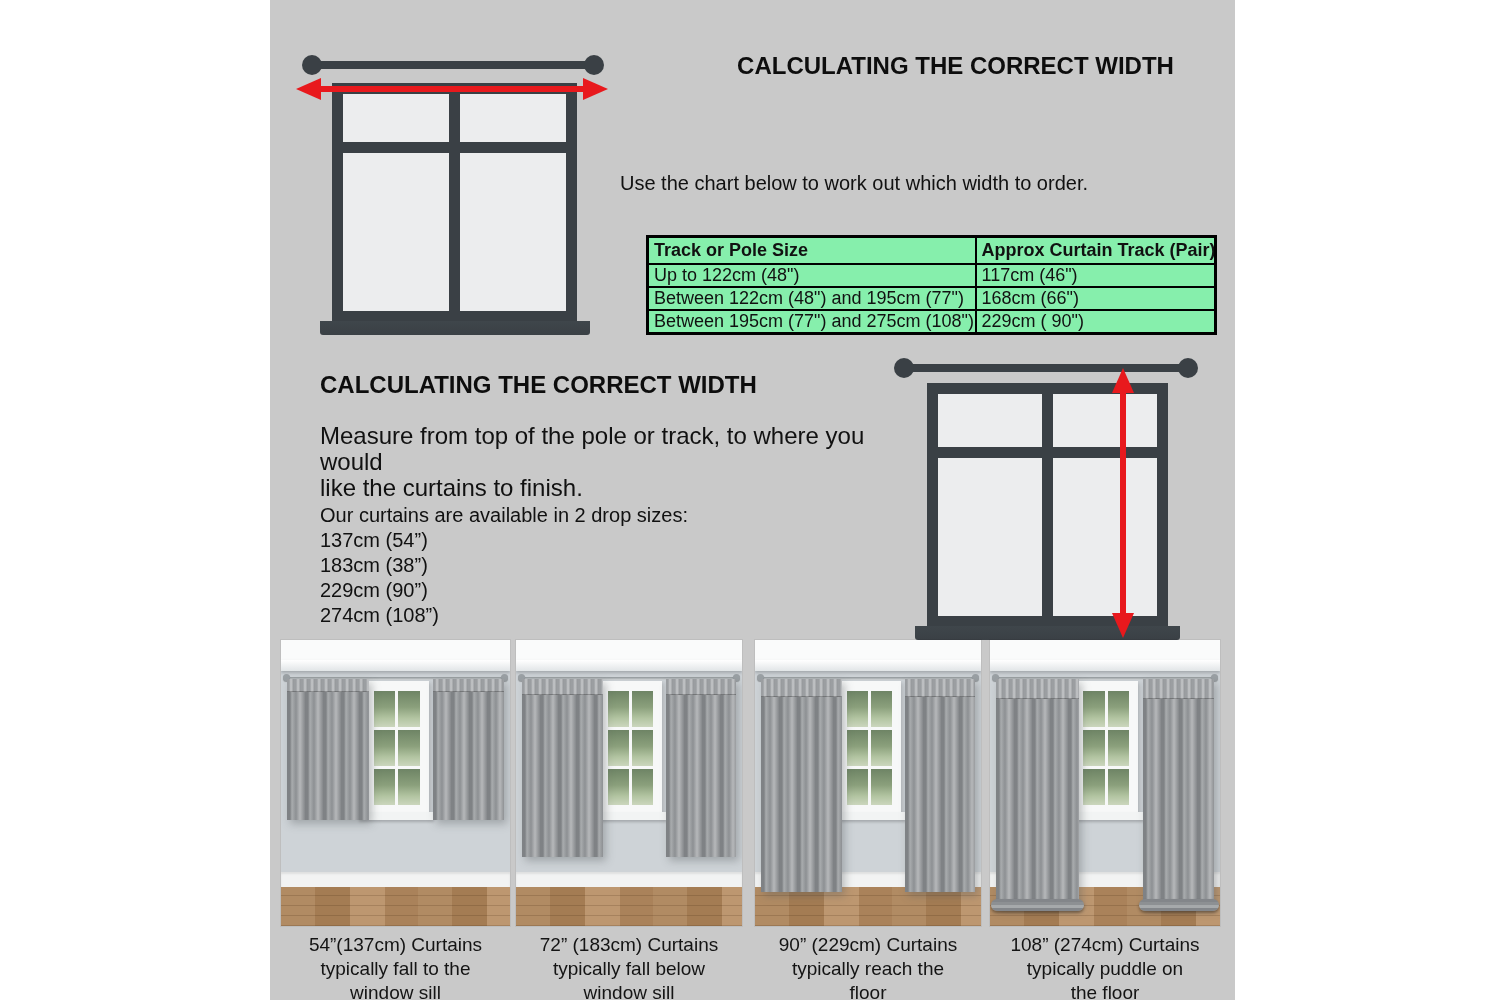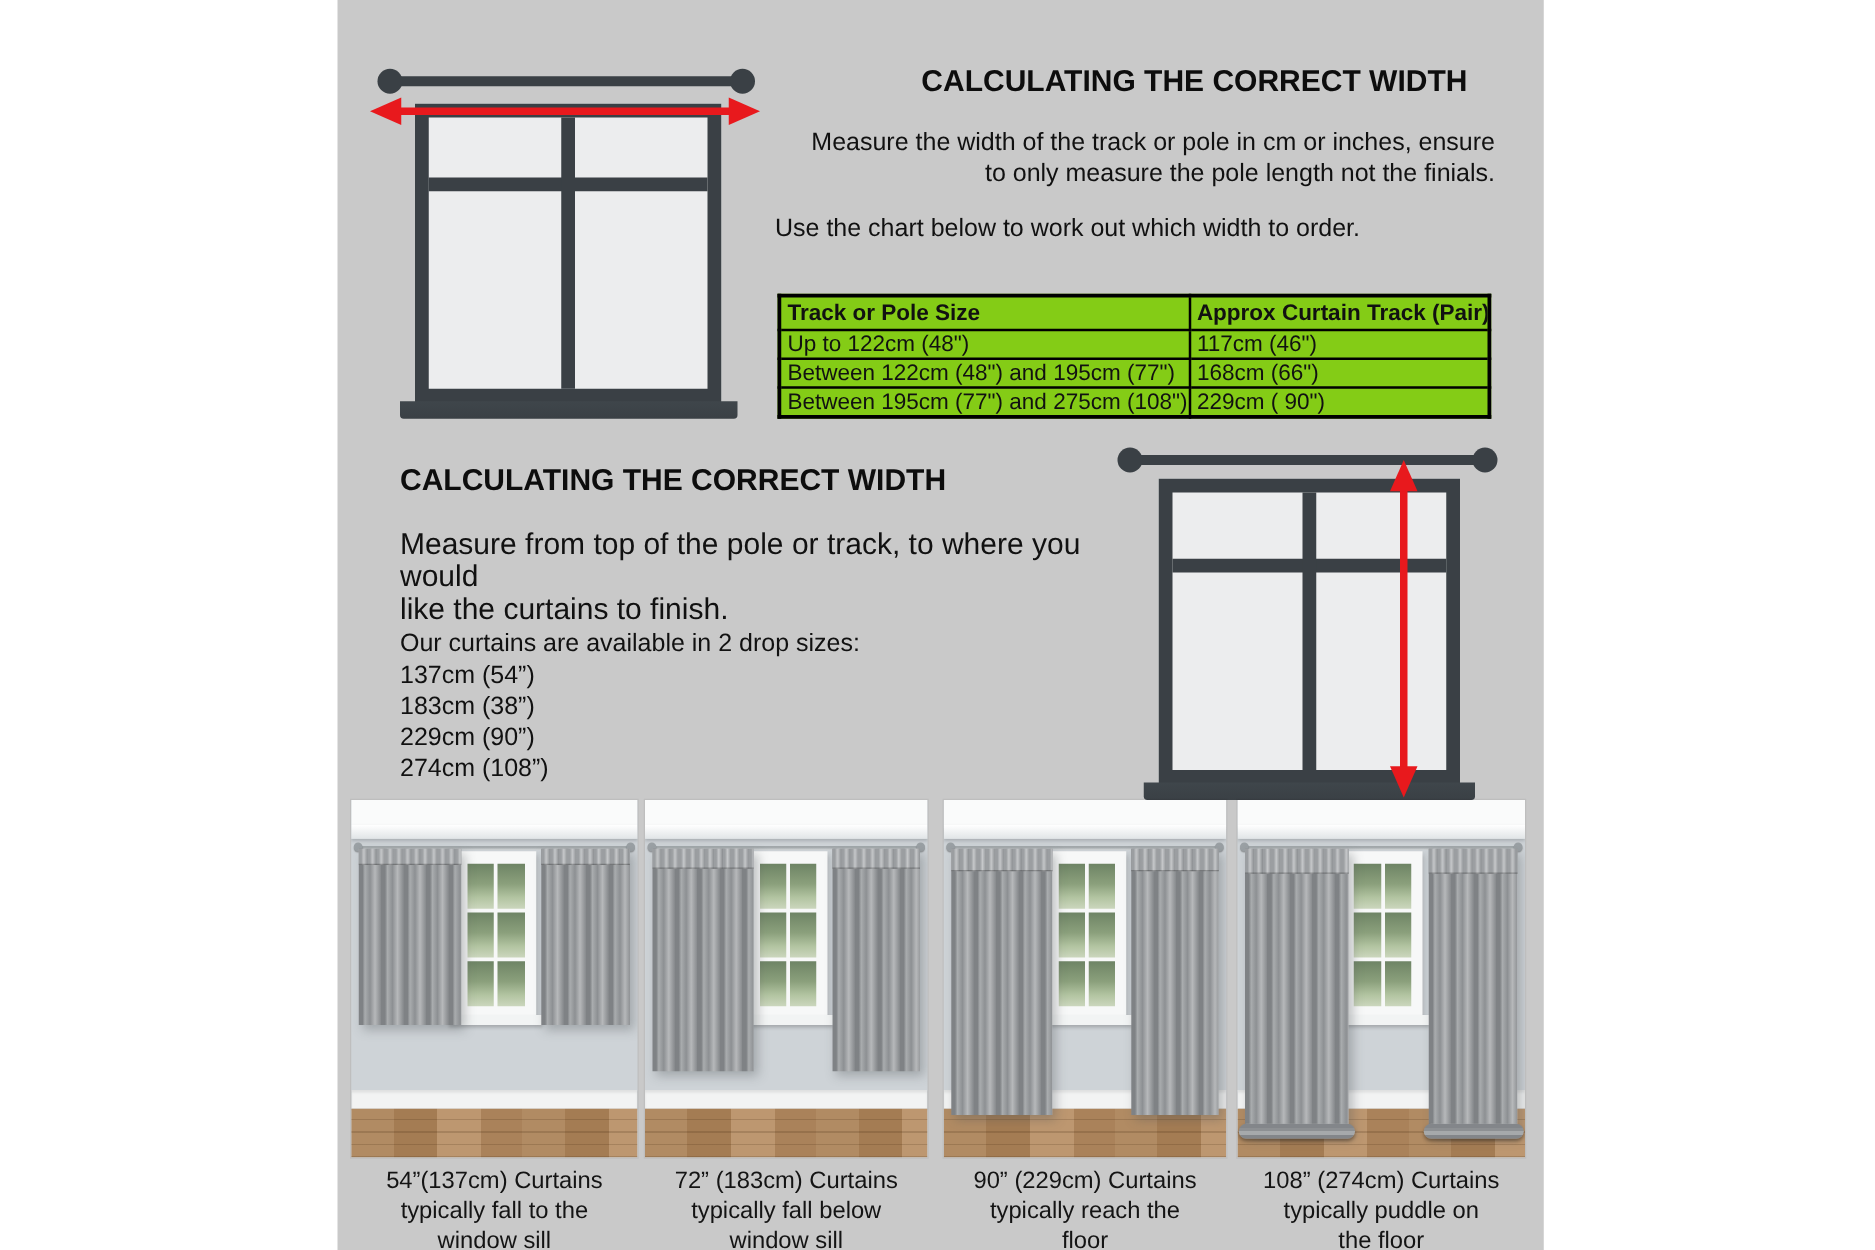--- a/index.html
+++ b/index.html
@@ -18,21 +18,21 @@
   #width-title{left:350px;top:52px;width:576px;text-align:center;padding-left:95px;box-sizing:border-box;}
   #width-para1{left:350px;top:102px;width:576px;font-size:20px;line-height:25px;text-align:right;white-space:pre-line;}
   #width-para2{left:350px;top:171px;width:576px;font-size:20px;line-height:25px;text-align:left;}
   #drop-title{left:50px;top:371px;}
   #drop-para1{left:50px;top:423px;width:600px;font-size:24px;line-height:26px;text-align:left;white-space:pre-line;}
   #drop-list{left:50px;top:503px;font-size:20px;line-height:25px;}
   #drop-list div{height:25px;}
 
   
   #size-table{left:352px;top:235px;}
-  table.size{border-collapse:collapse;background:#84cc16;table-layout:fixed;width:505px;}
+  table.size{border-collapse:collapse;background:#86efac;table-layout:fixed;width:505px;margin-left:24px;}
   table.size th,table.size td{
     border:2px solid #000;font-size:18px;padding:0 0 0 5px;text-align:left;
     overflow:hidden;white-space:nowrap;vertical-align:middle;
   }
   table.size{border:3px solid #000;}
   table.size th{font-weight:bold;height:25px;}
   table.size td{height:21px;}
   .col1{width:328px;} .col2{width:240px;}
 
   
@@ -96,22 +96,20 @@
     </div>
     <div class="abs diag-sill" style="left:50px;top:321px;width:270px;"></div>
 
     <svg class="abs" style="left:24px;top:76px;" width="316" height="26" viewBox="0 0 316 26">
       <line x1="18" y1="13" x2="298" y2="13" stroke="#e8191d" stroke-width="6"></line>
       <polygon points="2,13 27,2 27,24" fill="#e8191d"></polygon>
       <polygon points="314,13 289,2 289,24" fill="#e8191d"></polygon>
     </svg>
 
     <div class="abs h-title" id="width-title">CALCULATING THE CORRECT WIDTH</div>
-    <div class="abs" id="width-para1">Measure the width of the track or pole in cm or inches, ensure
-to only measure the pole length not the finials.</div>
     <div class="abs" id="width-para2">Use the chart below to work out which width to order.</div>
 
     <div class="abs" id="size-table">
       <table class="size">
         <colgroup>
             <col class="col1">
             <col class="col2">
           </colgroup>
         <tbody>
             <tr>

